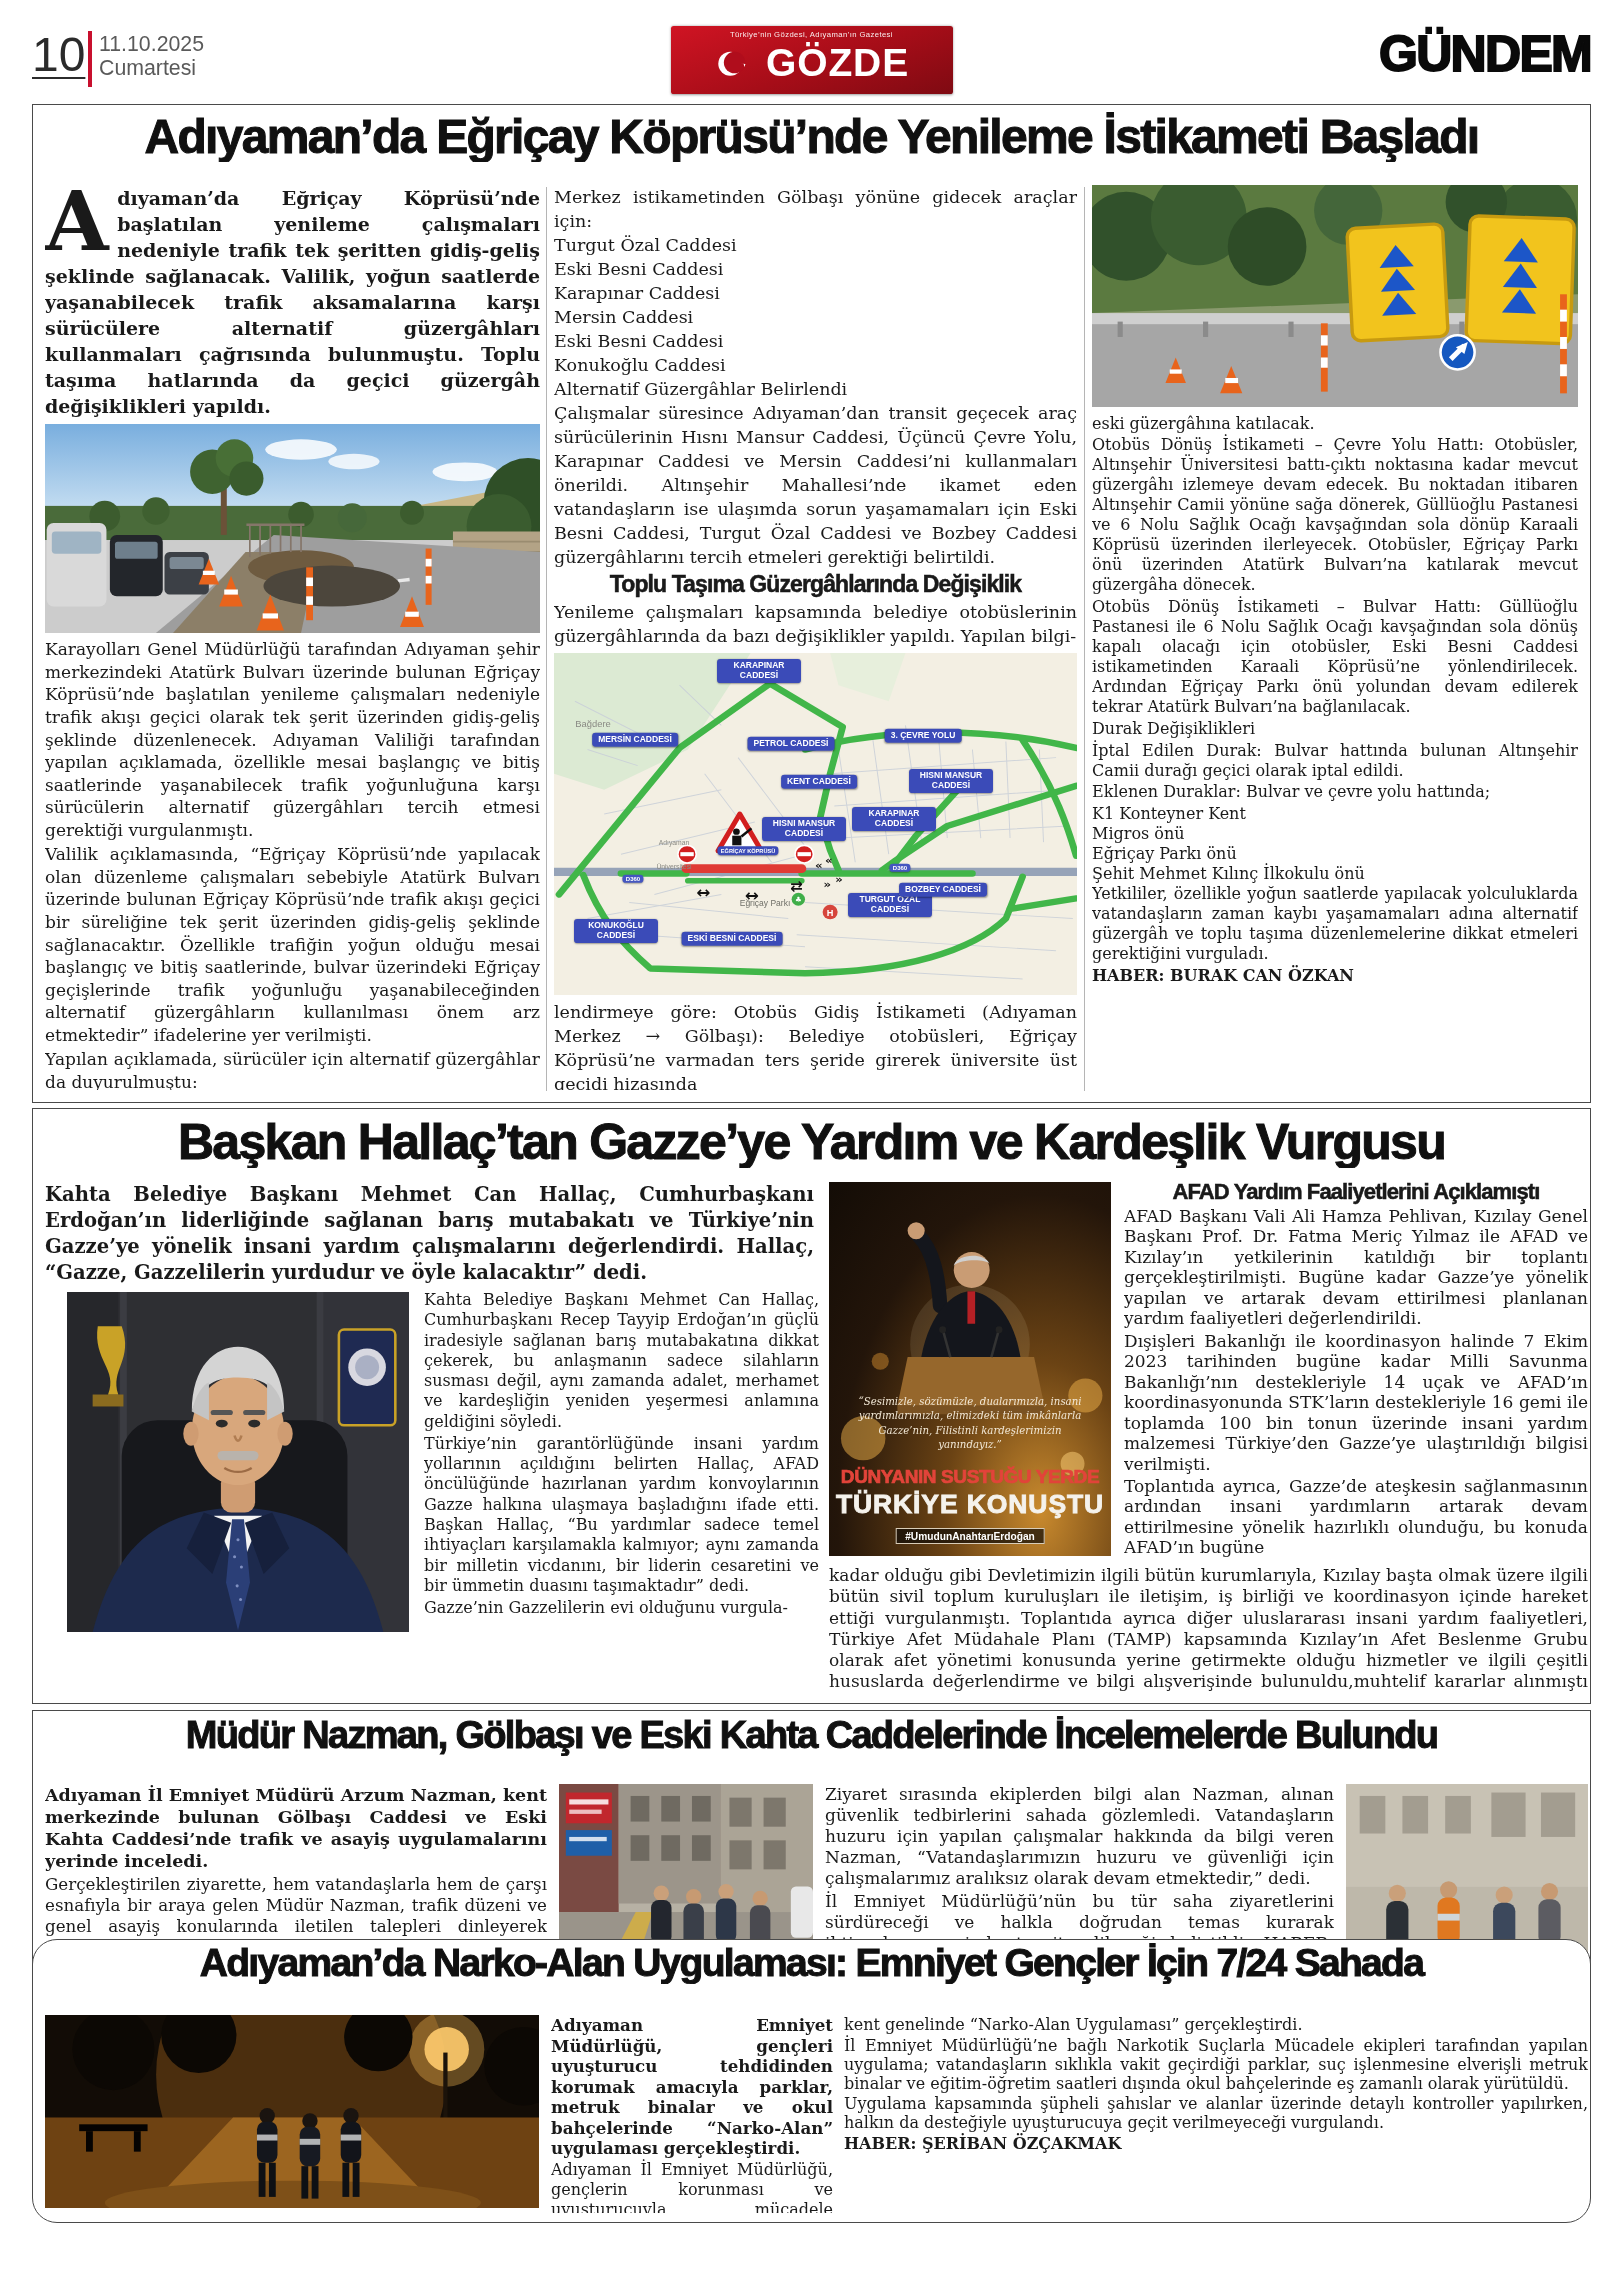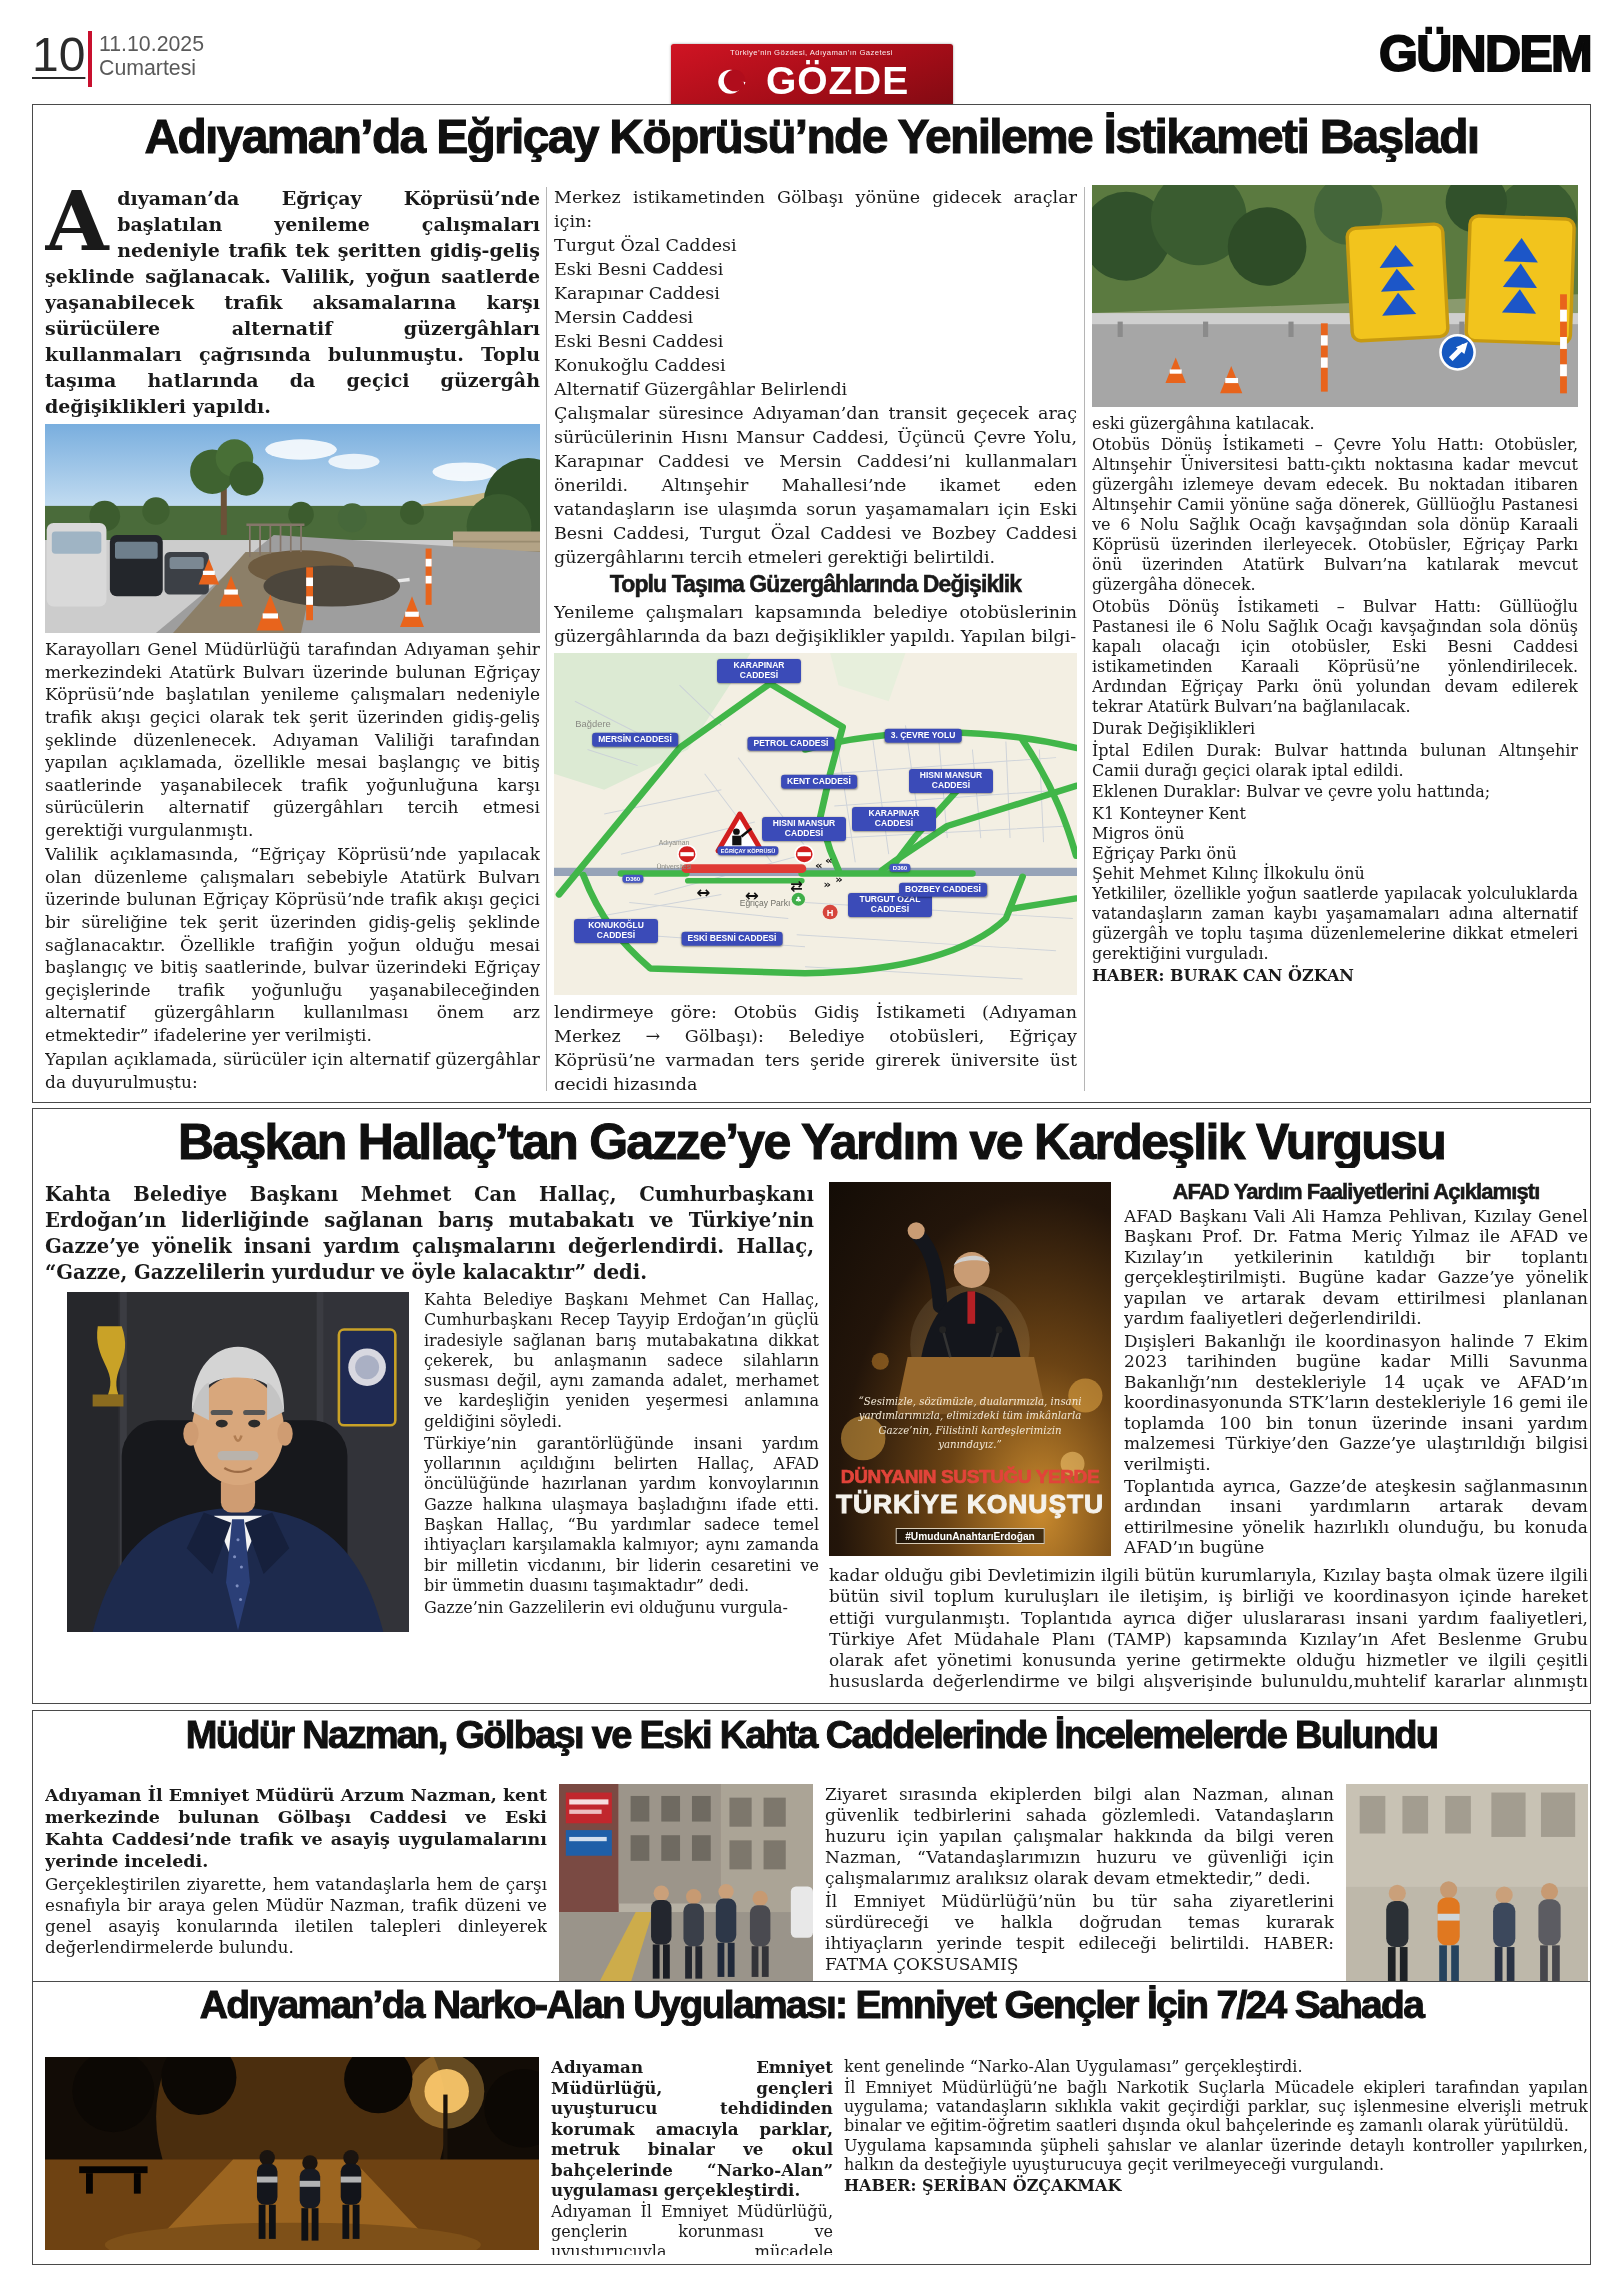--- a/index.html
+++ b/index.html
@@ -6,32 +6,32 @@
   .page{position:relative;width:1623px;height:2295px;background:#fff;margin:0 auto;overflow:hidden;
         font-family:"DejaVu Serif",serif;color:#1a1a1a;}
   
   .masthead{position:absolute;left:32px;right:32px;top:26px;height:73px;}
   .pageno{position:absolute;left:0;top:5.1px;font-family:"Liberation Sans",sans-serif;font-size:48px;color:#2b2b2b;
           text-decoration:underline;text-underline-offset:6px;text-decoration-thickness:1.7px;line-height:1;}
   .dateblock{position:absolute;left:67px;top:6.8px;font-family:"Liberation Sans",sans-serif;font-size:21.3px;color:#5a5a5a;line-height:1.12;}
   .redrule{position:absolute;left:56px;top:5.1px;width:4.3px;height:56px;background:#c8102e;}
   .logo{position:absolute;left:50%;top:0;transform:translateX(-50%);width:282px;height:68px;
         background:linear-gradient(160deg,#d01423 0%,#a60d18 55%,#7f0a12 100%);border-radius:2.6px;
-        display:flex;align-items:center;justify-content:center;gap:16px;box-shadow:0 0.9px 2.6px rgba(0,0,0,.4);margin-top:18px;}
+        display:flex;align-items:center;justify-content:center;gap:16px;box-shadow:0 0.9px 2.6px rgba(0,0,0,.4);}
   .logo-tag{position:absolute;top:4.3px;left:0;right:0;text-align:center;color:#fff;
         font-family:"Liberation Sans",sans-serif;font-size:7.7px;letter-spacing:0.4px;opacity:.92;}
   .logo-word{font-family:Liberation Sans, sans-serif;font-weight:700;font-size:39px;color:#fff;letter-spacing:0.9px;margin-top:6.8px;}
   .section-title{position:absolute;right:0;top:3.4px;font-family:"Liberation Sans",sans-serif;font-size:50px;font-weight:700;
         color:#0a0a0a;-webkit-text-stroke:1.9px #0a0a0a;letter-spacing:-1.7px;line-height:1;}
   
   .art{position:absolute;left:32px;right:32px;background:#fff;border:1.7px solid #4a4a4a;}
   #a1{top:104px;height:997px;}
   #a2{top:1108px;height:594px;}
   #a3{top:1710px;height:294px;}
-  #a4{top:1981px;height:282px;}
+  #a4{top:1939px;height:282px;border-radius:25px;}
   .headline{position:absolute;left:8.5px;right:8.5px;text-align:center;font-family:"Liberation Sans",sans-serif;
         font-weight:700;color:#101010;-webkit-text-stroke:1px #101010;letter-spacing:-1.7px;line-height:1.05;white-space:nowrap;overflow:hidden;}
   .col{position:absolute;overflow:hidden;text-align:justify;}
   .col p{margin:0 0 1.7px 0;}
   .sep{position:absolute;width:0.9px;background:#b5b5b5;}
   .bold{font-weight:700;}
   .byline{font-weight:700;}
   .dropcap{float:left;font-size:82px;line-height:.78;font-weight:700;padding:5.1px 8.5px 0 0;}
   .subhead{font-family:"Liberation Sans",sans-serif;font-weight:700;text-align:center;font-size:23px;
         letter-spacing:-0.9px;margin:3.4px 0;-webkit-text-stroke:0.5px #111;}

